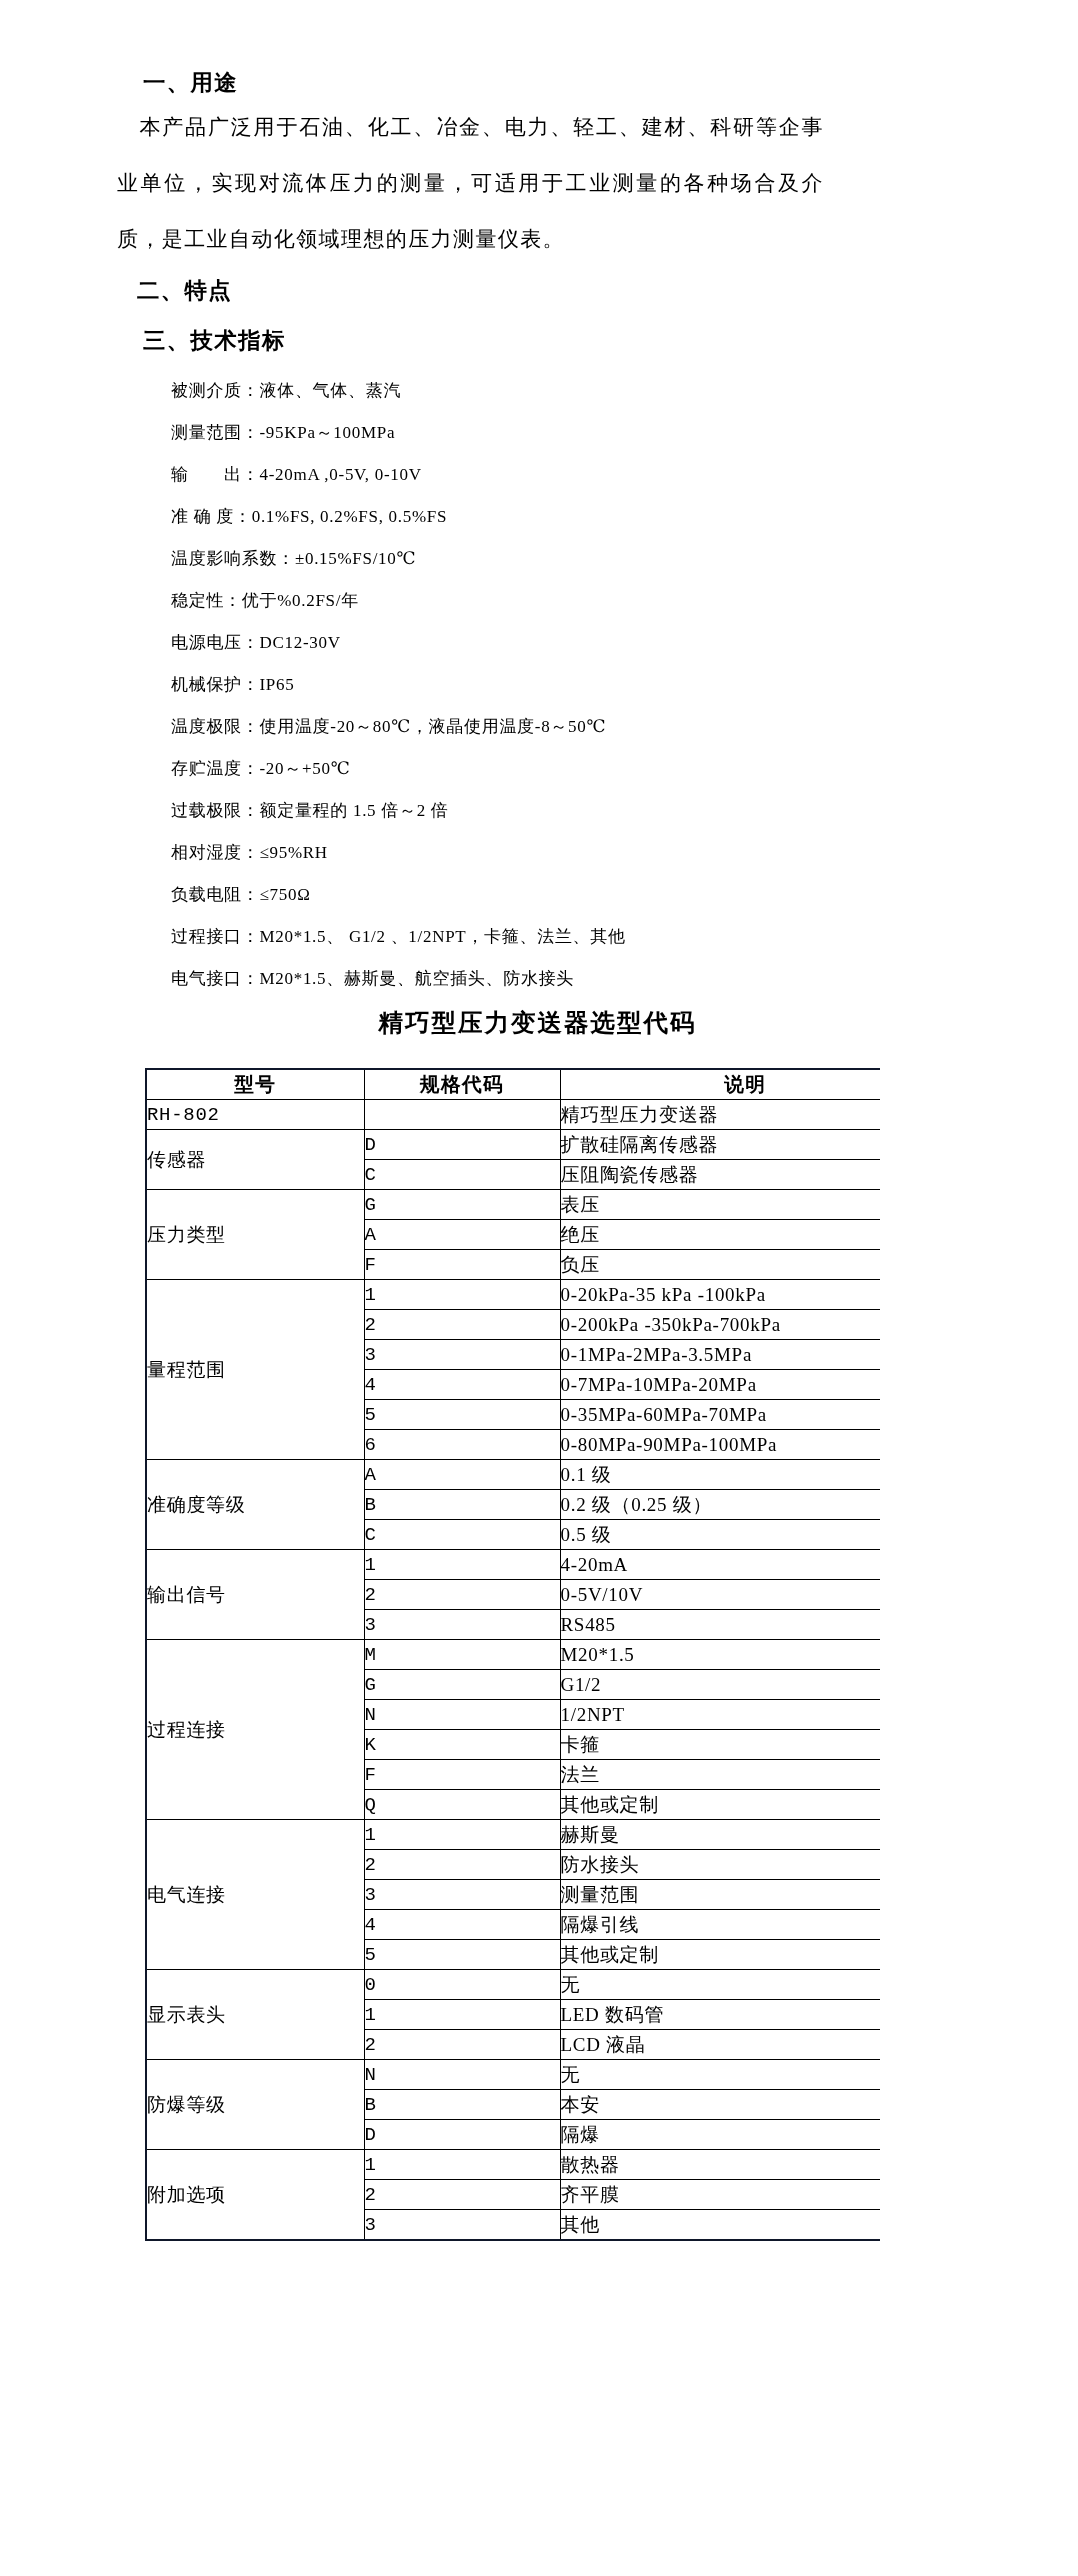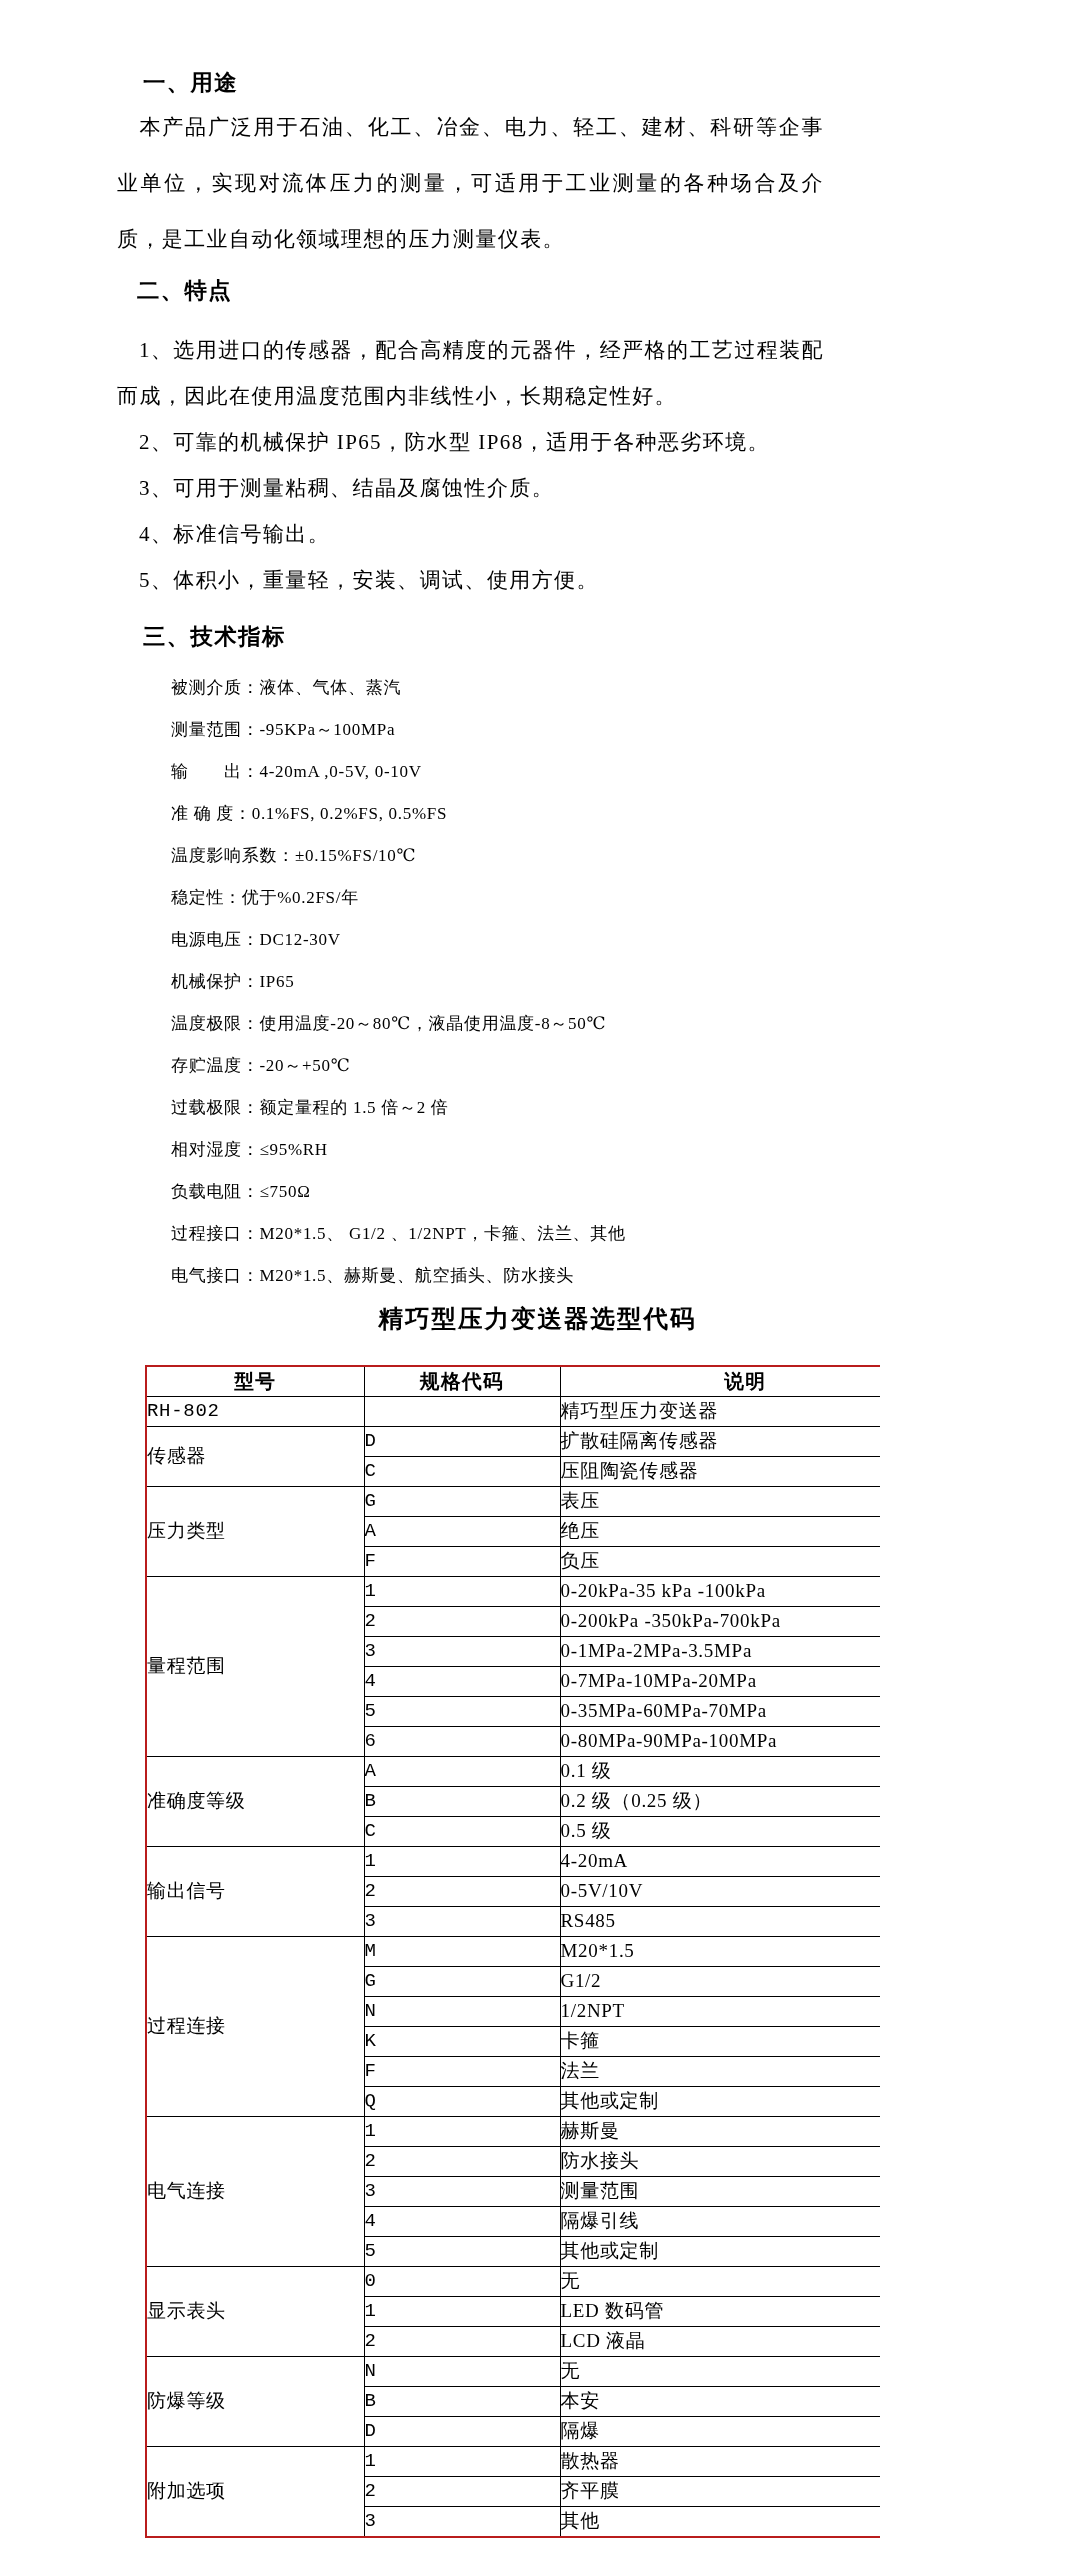--- a/index.html
+++ b/index.html
@@ -34,21 +34,21 @@
     margin:0 0 0 54px;white-space:pre-wrap;
   }
   .table-title{
     font-family:"Liberation Sans","DejaVu Sans",sans-serif;
     font-weight:bold;font-size:24.5px;line-height:34px;letter-spacing:2px;
     width:785px;margin:5.4px 0 0 28px;text-align:center;
   }
   table.sel{
     width:785px;margin:28.5px 0 0 28px;
     border-collapse:collapse;table-layout:fixed;
-    border:2px solid #b91c1c;
+    border:2px solid #0f172a;
     padding-left:44px;
   }
   table.sel td, table.sel th{
     border:1.4px solid #000000;
     height:29px;padding:0;
     font-size:19px;letter-spacing:0.7px;
     vertical-align:middle;
   }
   table.sel th{
     font-family:"Liberation Sans","DejaVu Sans",sans-serif;
@@ -60,27 +60,20 @@
 </style>
 </head>
 <body>
 
 <div class="page">
 
   <h2 class="sec-heading">一、用途</h2>
   <p class="para">本产品广泛用于石油、化工、冶金、电力、轻工、建材、科研等企事业单位，实现对流体压力的测量，可适用于工业测量的各种场合及介质，是工业自动化领域理想的压力测量仪表。</p>
 
   <h2 class="sec-heading h2">二、特点</h2>
-  <div class="features">
-    <p class="feature">1、选用进口的传感器，配合高精度的元器件，经严格的工艺过程装配而成，因此在使用温度范围内非线性小，长期稳定性好。</p>
-    <p class="feature">2、可靠的机械保护 IP65，防水型 IP68，适用于各种恶劣环境。</p>
-    <p class="feature">3、可用于测量粘稠、结晶及腐蚀性介质。</p>
-    <p class="feature">4、标准信号输出。</p>
-    <p class="feature">5、体积小，重量轻，安装、调试、使用方便。</p>
-  </div>
 
   <h2 class="sec-heading h3">三、技术指标</h2>
   <div class="specs">
     <p class="spec">被测介质：液体、气体、蒸汽</p>
     <p class="spec">测量范围：-95KPa～100MPa</p>
     <p class="spec">输　　出：4-20mA ,0-5V, 0-10V</p>
     <p class="spec">准 确 度：0.1%FS, 0.2%FS, 0.5%FS</p>
     <p class="spec">温度影响系数：±0.15%FS/10℃</p>
     <p class="spec">稳定性：优于%0.2FS/年</p>
     <p class="spec">电源电压：DC12-30V</p>

